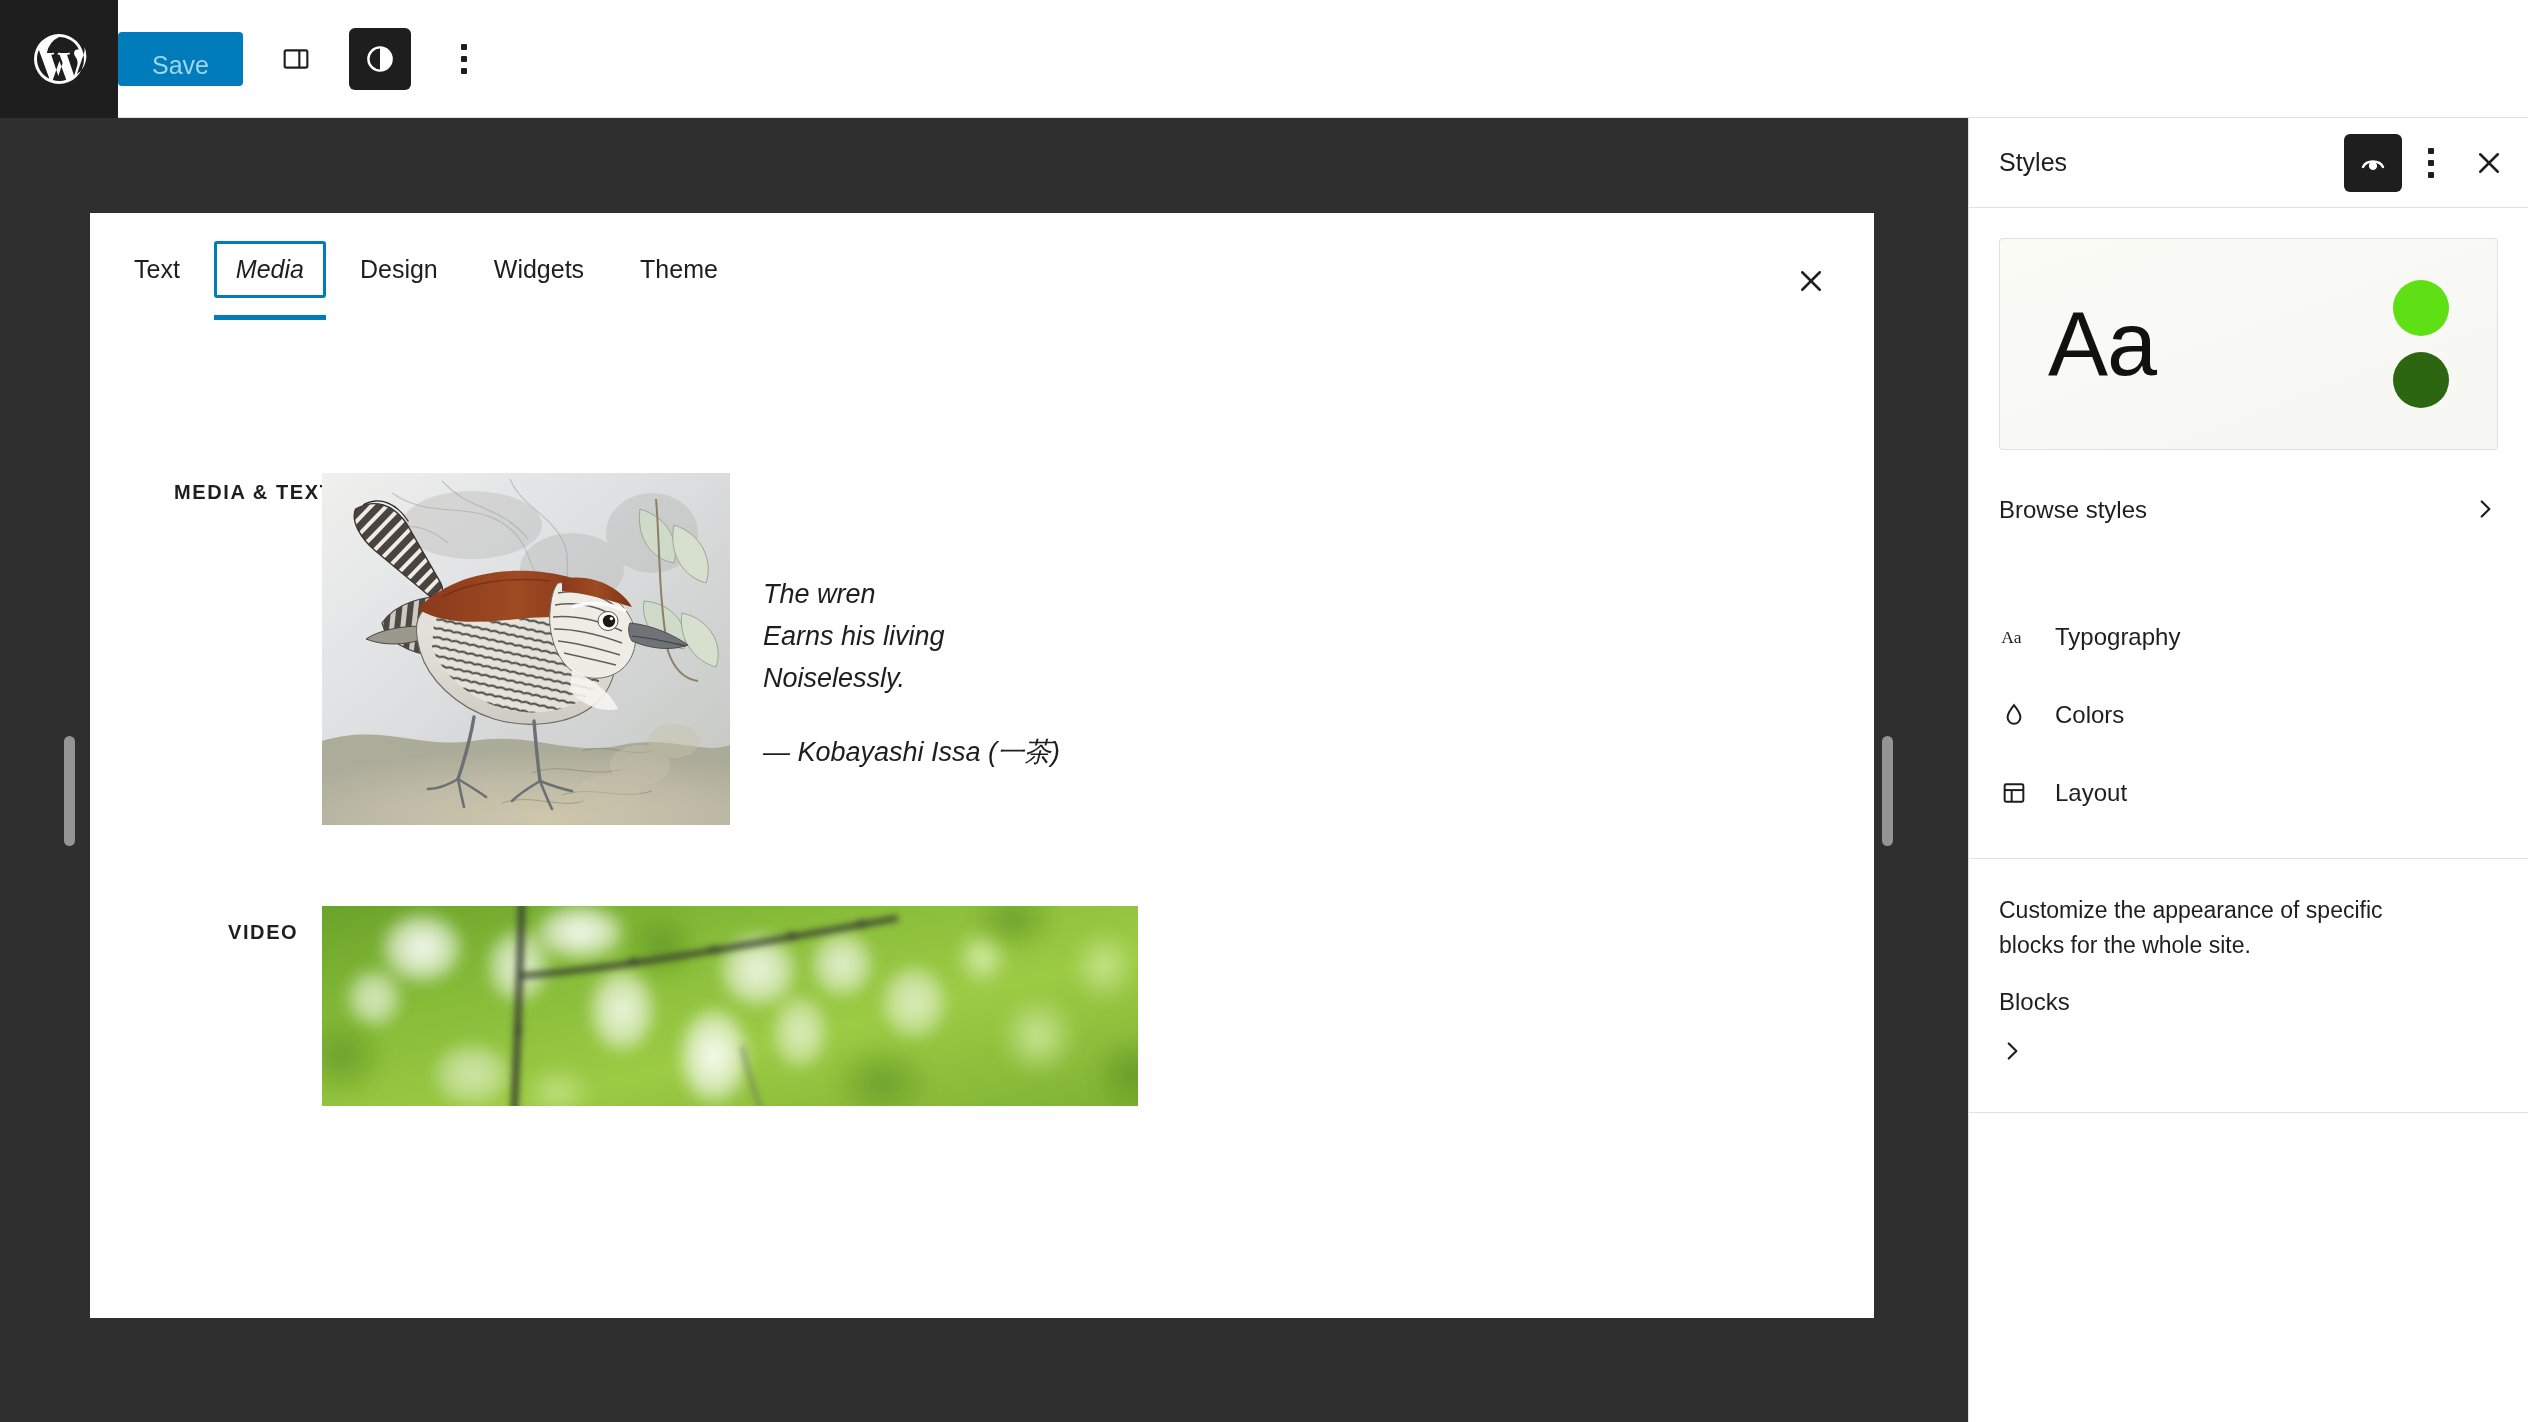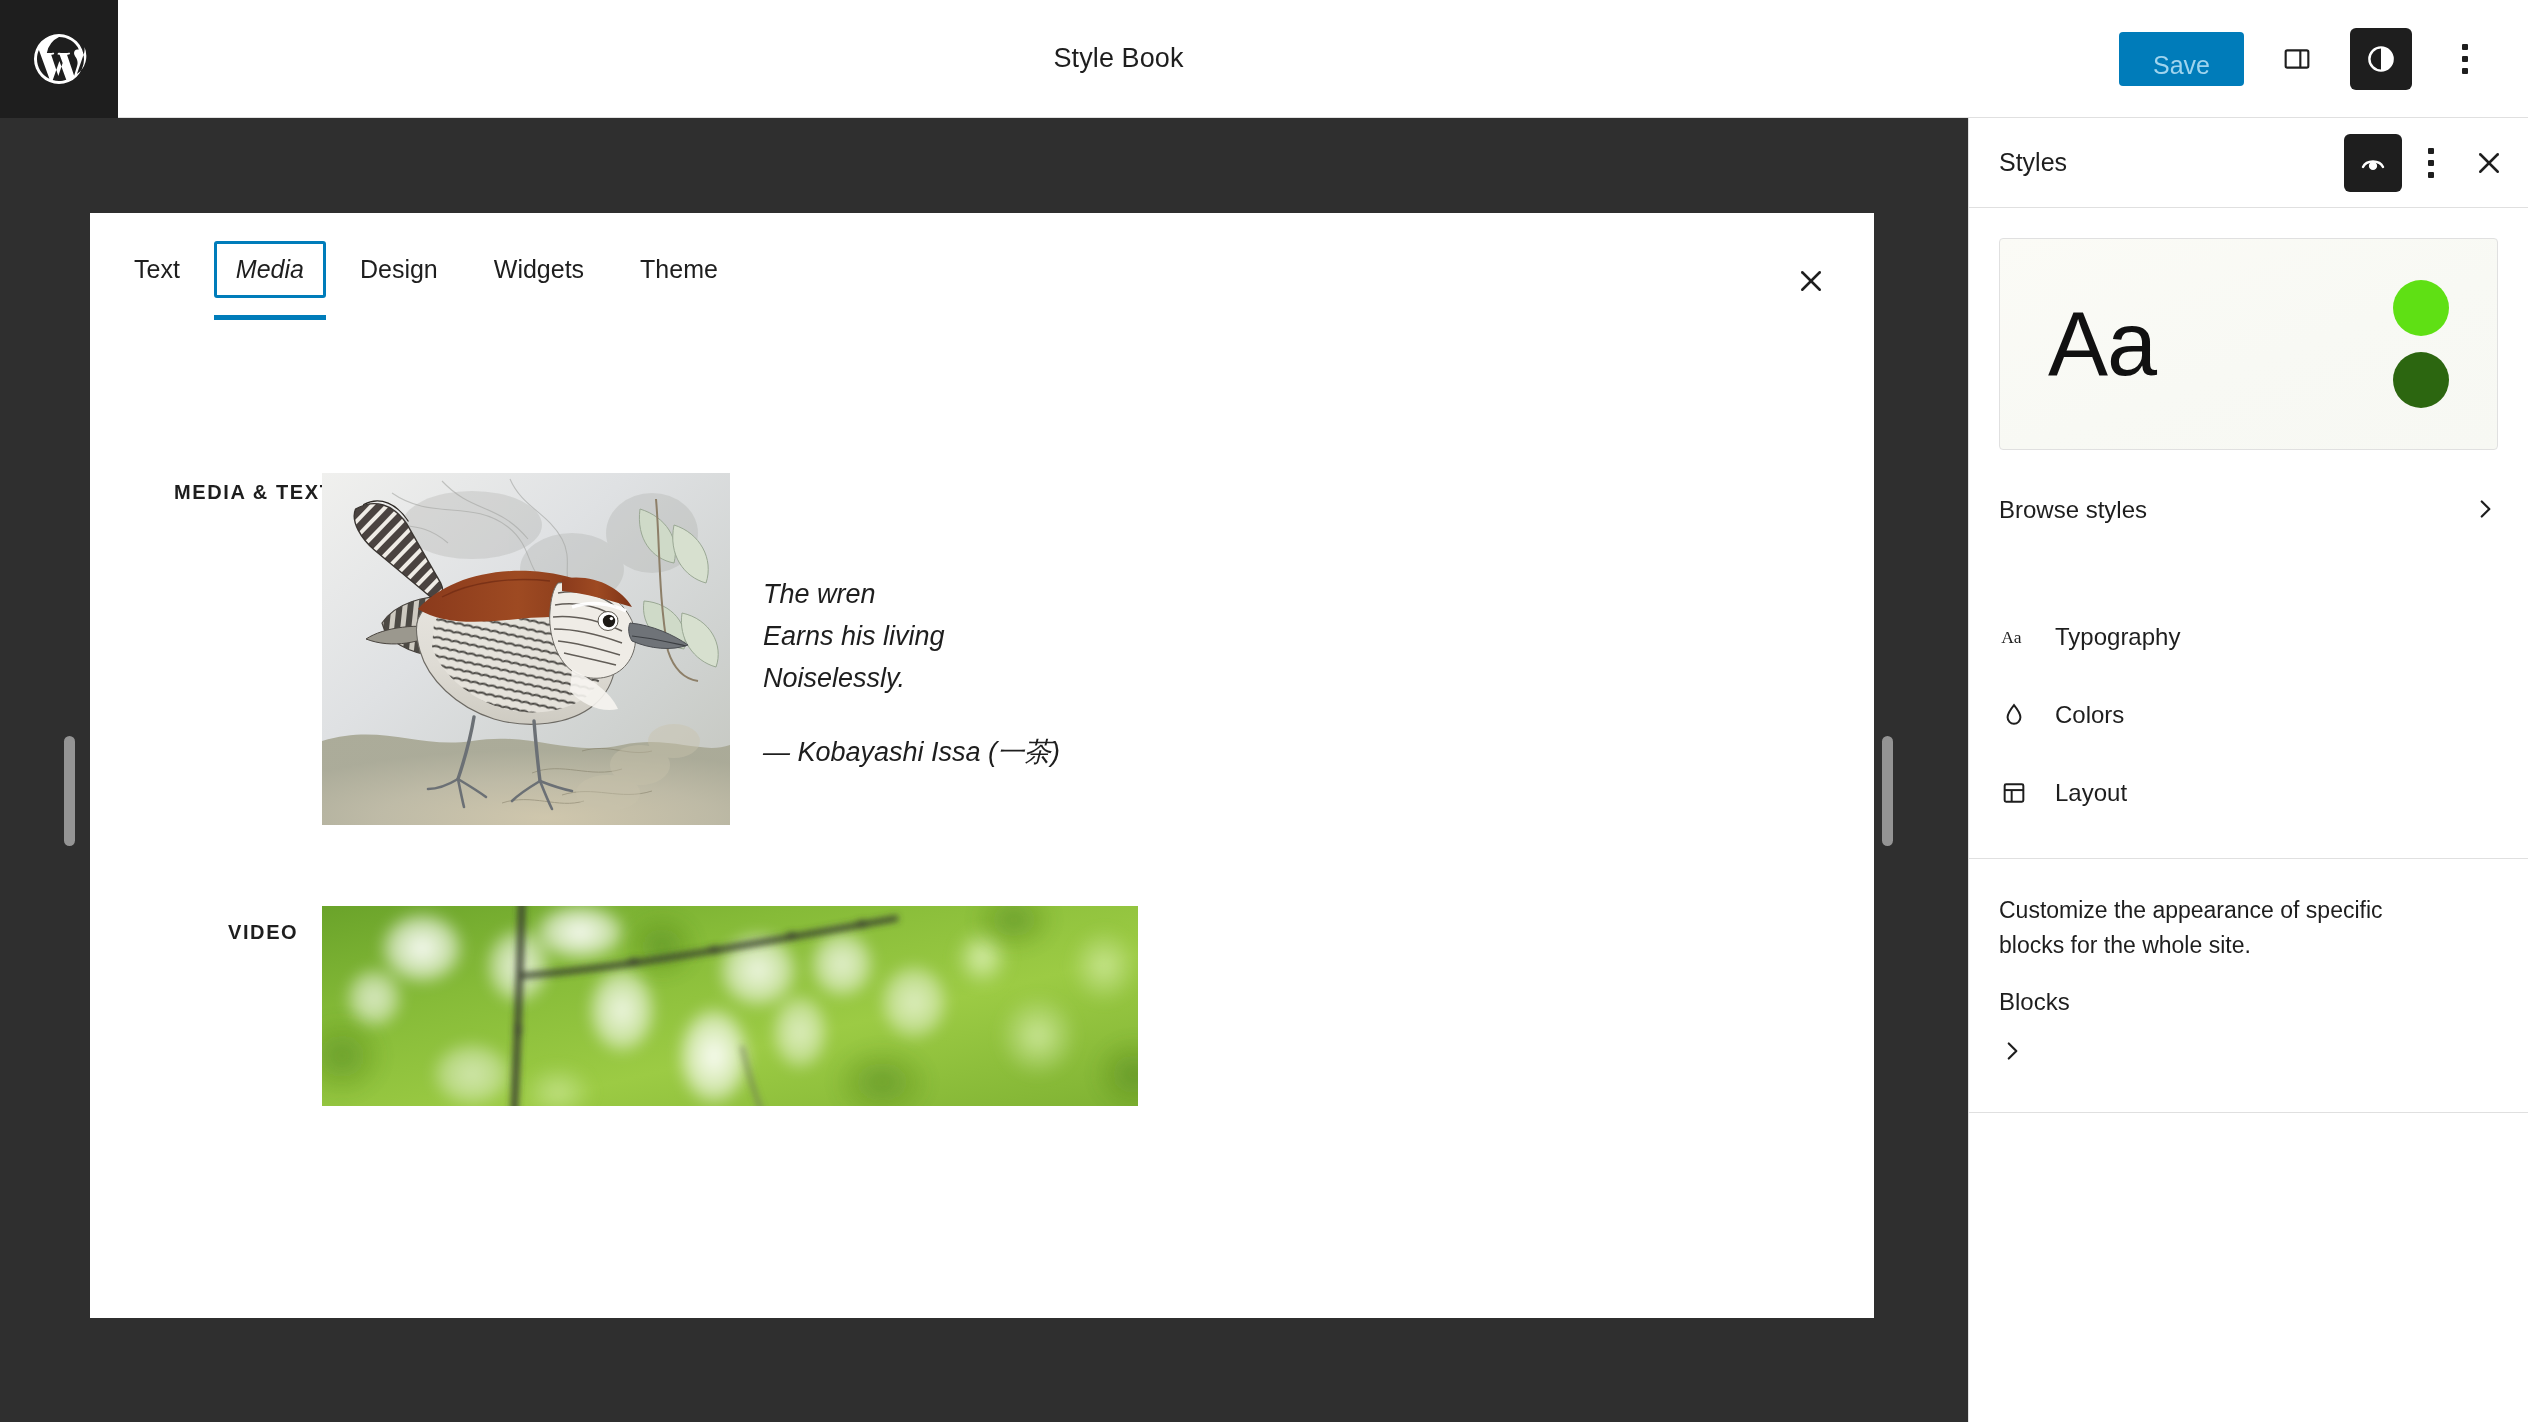--- a/index.html
+++ b/index.html
@@ -252,21 +252,20 @@
 
   <div class="header">
     <div class="wp-logo-btn">
       <span>
         <svg viewBox="0 0 24 24" fill="#ffffff" aria-hidden="true">
           <path d="M12 2a10 10 0 1 0 0 20 10 10 0 0 0 0-20zm0 1.2a8.8 8.8 0 0 1 7.93 4.96h-.6c-.77 0-1.32.67-1.32 1.39 0 .65.37 1.19.77 1.84.3.52.65 1.2.65 2.17 0 .67-.26 1.45-.6 2.54l-.78 2.62-2.84-8.45c.47-.03.9-.08.9-.08.43-.5.38-.68-.05-.65 0 0-1.27.1-2.09.1-.77 0-2.06-.1-2.06-.1-.43-.03-.48.63-.5.65 0 0 .4.05.83.08l1.22 3.35-1.72 5.15-2.86-8.5c.47-.03.9-.08.9-.08.43-.5.38-.68-.05-.65 0 0-1.27.1-2.09.1-.15 0-.32 0-.5-.01A8.79 8.79 0 0 1 12 3.2zM3.2 12c0-1.27.27-2.48.76-3.57l4.2 11.5A8.8 8.8 0 0 1 3.2 12zm8.8 8.8c-.86 0-1.7-.13-2.48-.36l2.64-7.66 2.7 7.4c.2.05.04.08.06.1-.9.33-1.88.52-2.92.52zm7.17-2.8 2.45-7.07c.46-1.14.61-2.06.61-2.87 0-.3-.02-.57-.06-.83a8.76 8.76 0 0 1-3 10.77z"></path>
         </svg>
       </span>
     </div>
 
-    <div class="header-title">Style Book</div>
 
     <div class="header-right">
       <button class="save-btn">Save</button>
 
       <button class="icon-btn">
         <span>
           <svg width="32" height="32" viewBox="0 0 24 24" fill="none" stroke="#1e1e1e" stroke-width="1.6">
             <rect x="3.5" y="5.5" width="17" height="13" rx="1.2"></rect>
             <line x1="14.5" y1="5.5" x2="14.5" y2="18.5"></line>
           </svg>

